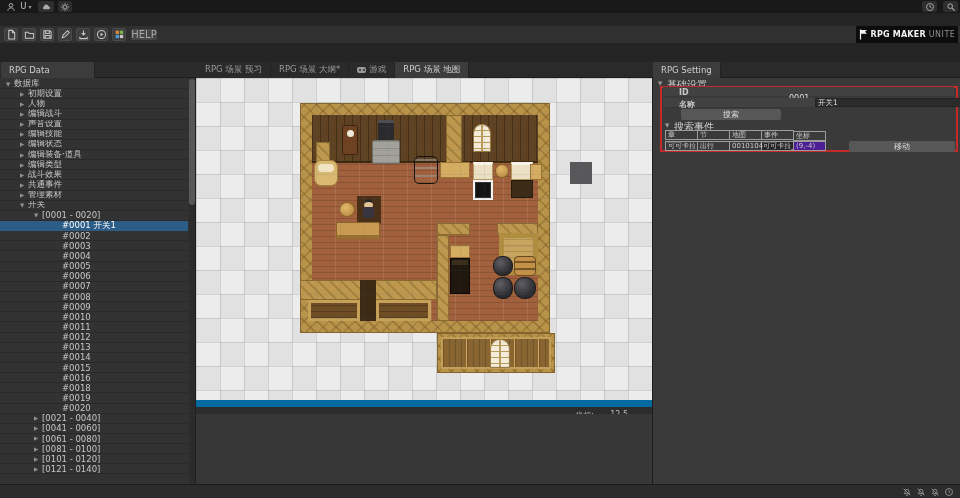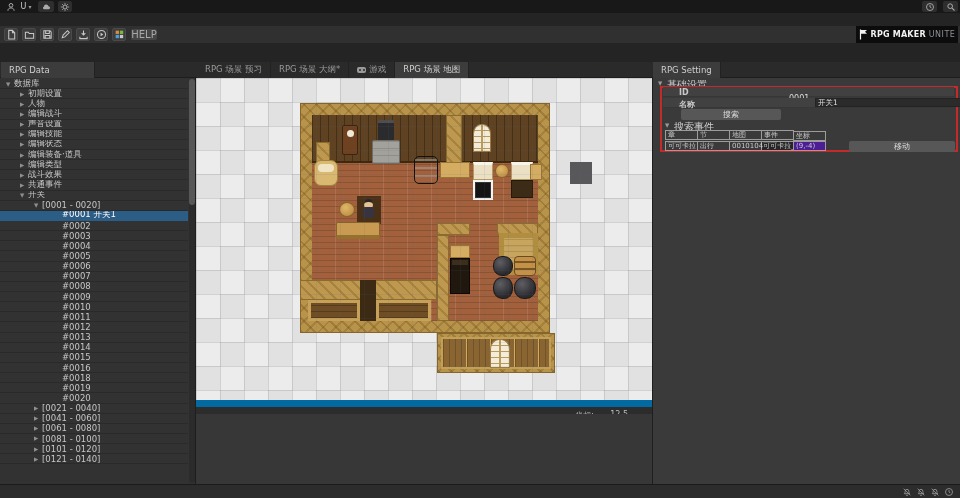--- a/index.html
+++ b/index.html
@@ -311,20 +311,24 @@
           <span class="t-arrow" style="margin-left: 18px;">▶</span>
           <span class="t-label">编辑类型</span>
         </div>
         <div class="trow">
           <span class="t-arrow" style="margin-left: 18px;">▶</span>
           <span class="t-label">战斗效果</span>
         </div>
         <div class="trow">
           <span class="t-arrow" style="margin-left: 18px;">▶</span>
           <span class="t-label">共通事件</span>
+        </div>
+        <div class="trow">
+          <span class="t-arrow" style="margin-left: 18px;">▶</span>
+          <span class="t-label">管理素材</span>
         </div>
         <div class="trow">
           <span class="t-arrow" style="margin-left: 18px;">▼</span>
           <span class="t-label">开关</span>
         </div>
         <div class="trow">
           <span class="t-arrow" style="margin-left: 32px;">▼</span>
           <span class="t-label">[0001 - 0020]</span>
         </div>
         <div class="trow selected">

